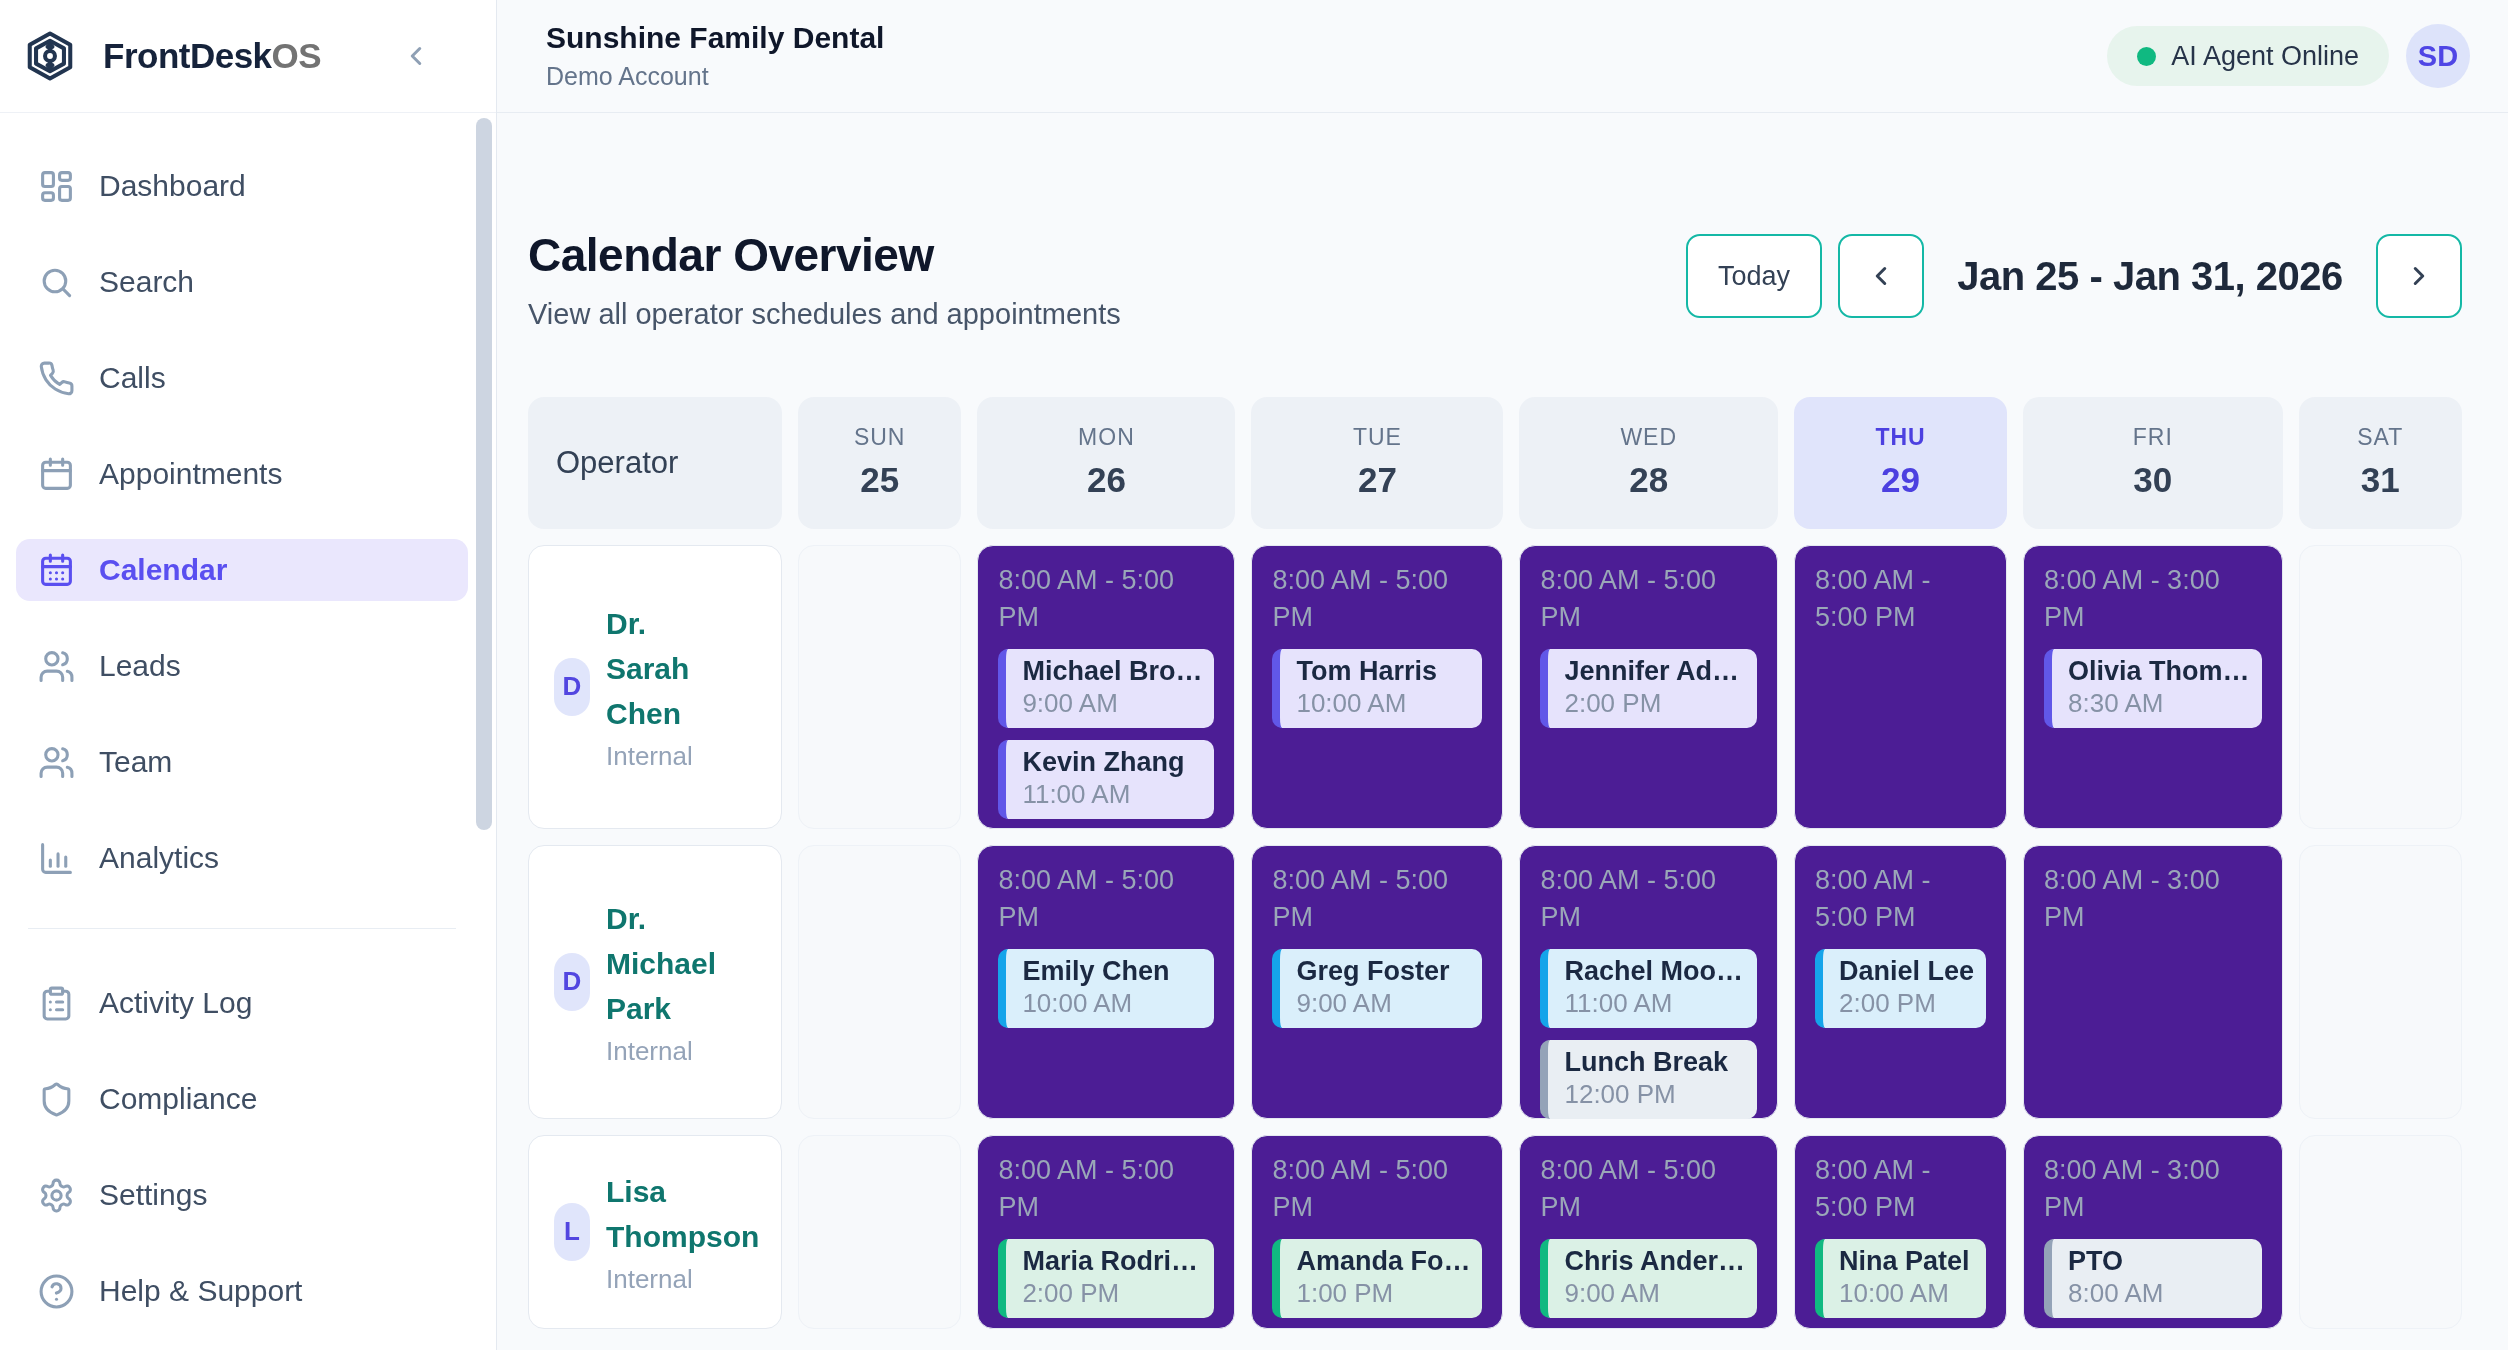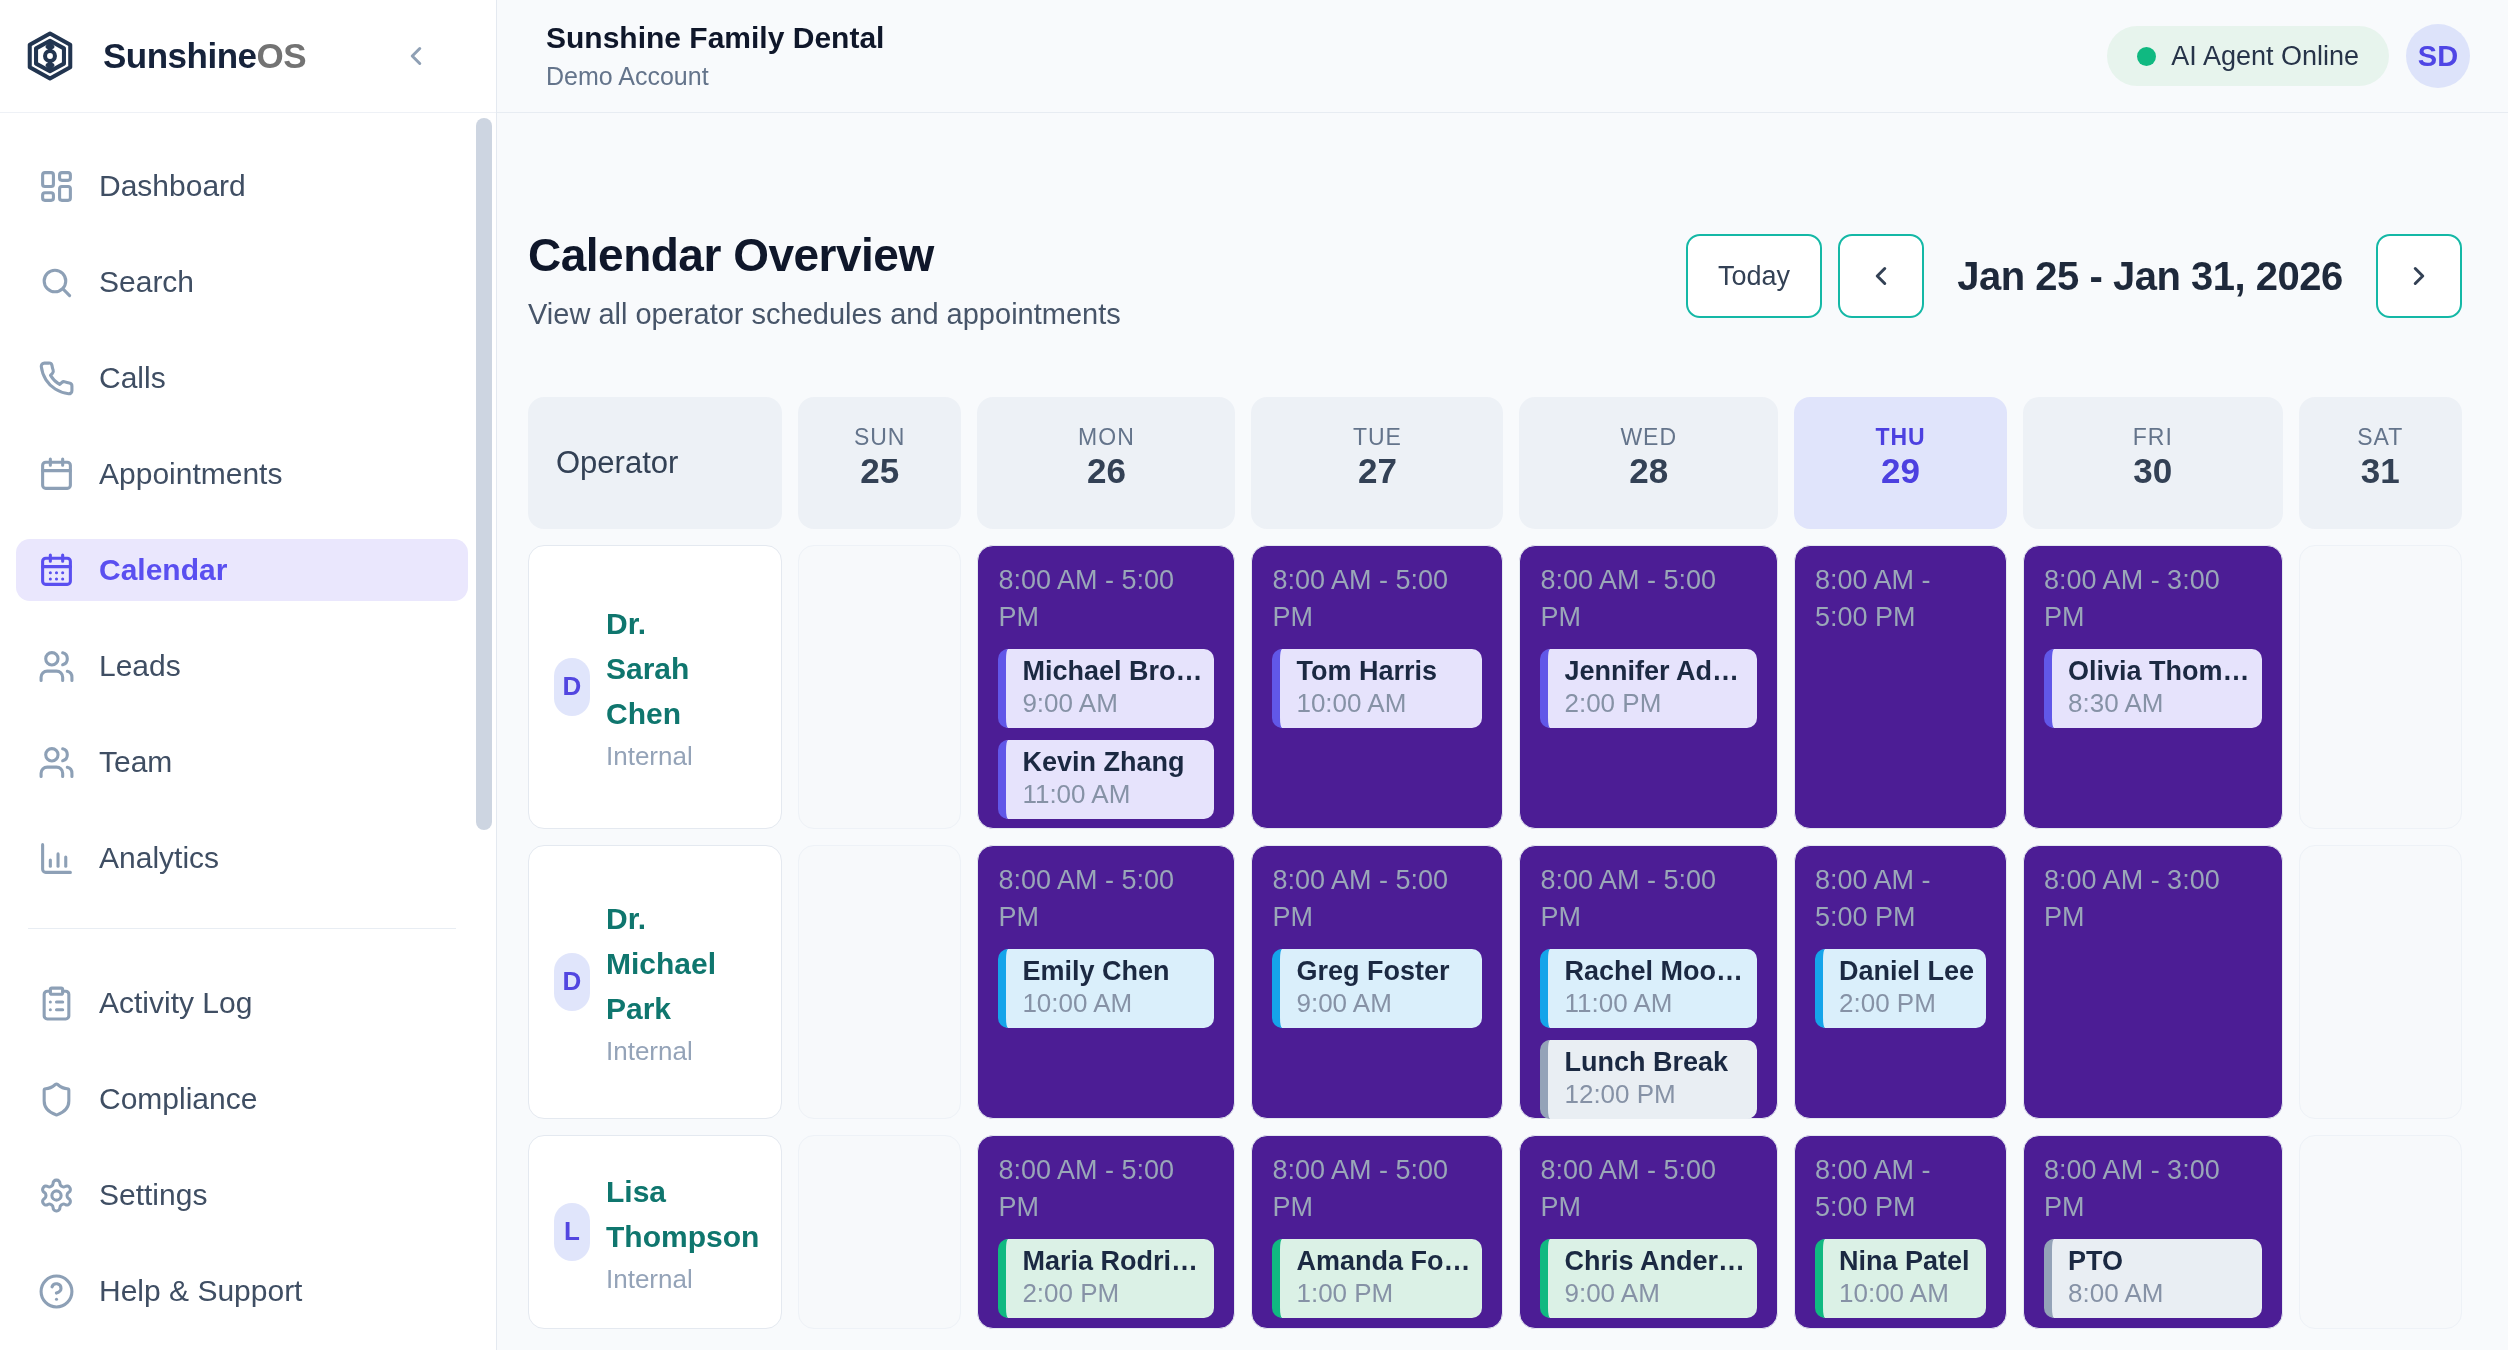--- a/index.html
+++ b/index.html
@@ -79,21 +79,21 @@
   
   .grid {
     margin-top:66px; width:1934px;
     display:grid; grid-template-columns:repeat(8, 1fr);
     grid-template-rows:132px 284px 274px 194px; gap:16px;
   }
   .day-head {
     background:#edf1f6; border-radius:16px; text-align:center; padding-top:27px; cursor:pointer;
   }
   .day-head .dname { font-size:23px; font-weight:500; color:#64748b; letter-spacing:1px; }
-  .day-head .dnum { font-size:35px; font-weight:600; color:#334155; }
+  .day-head .dnum { font-size:35px; font-weight:600; color:#334155; margin-top:9px; }
   .day-head.today { background:#e0e4fb; }
   .day-head.today .dname, .day-head.today .dnum { color:#4c40e0; font-weight:700; }
   .op-head {
     background:#edf1f6; border-radius:16px; display:flex; align-items:center;
     padding-left:28px; font-size:31px; font-weight:500; color:#334155;
   }
   .op-card {
     background:#ffffff; border:1px solid #e4e9f0; border-radius:16px;
     display:flex; align-items:center; gap:16px; padding-left:25px;
   }
@@ -131,21 +131,21 @@
   <div class="logo-row">
     <span class="logo-mark">
       <svg viewBox="0 0 24 24" fill="none" stroke="currentColor" stroke-width="1.8" stroke-linejoin="round" stroke-linecap="round">
         <path d="M12 2 L21 7 V17 L12 22 L3 17 V7 Z"></path>
         <path d="M12 5.2 L18.2 8.6 V15.4 L12 18.8 L5.8 15.4 V8.6 Z"></path>
         <circle cx="12" cy="12" r="2.2"></circle>
         <path d="M12 9.8 V6.8 M10.9 7.9 L12 6.7 L13.1 7.9"></path>
         <path d="M12 14.2 V17.2 M10.9 16.1 L12 17.3 L13.1 16.1"></path>
       </svg>
     </span>
-    <span class="brand"><span>Sunshine</span><span class="accent">OS</span></span>
+    <span class="brand"><span>FrontDesk</span><span class="accent">OS</span></span>
     <span class="collapse-btn">
       <svg viewBox="0 0 24 24" fill="none" stroke="currentColor" stroke-width="2.4" stroke-linecap="round" stroke-linejoin="round" width="30" height="30">
           <path d="m15 18-6-6 6-6"></path>
         </svg>
     </span>
   </div>
 
   <div class="nav">
     <div class="nav-item">
       <span class="nicon">

